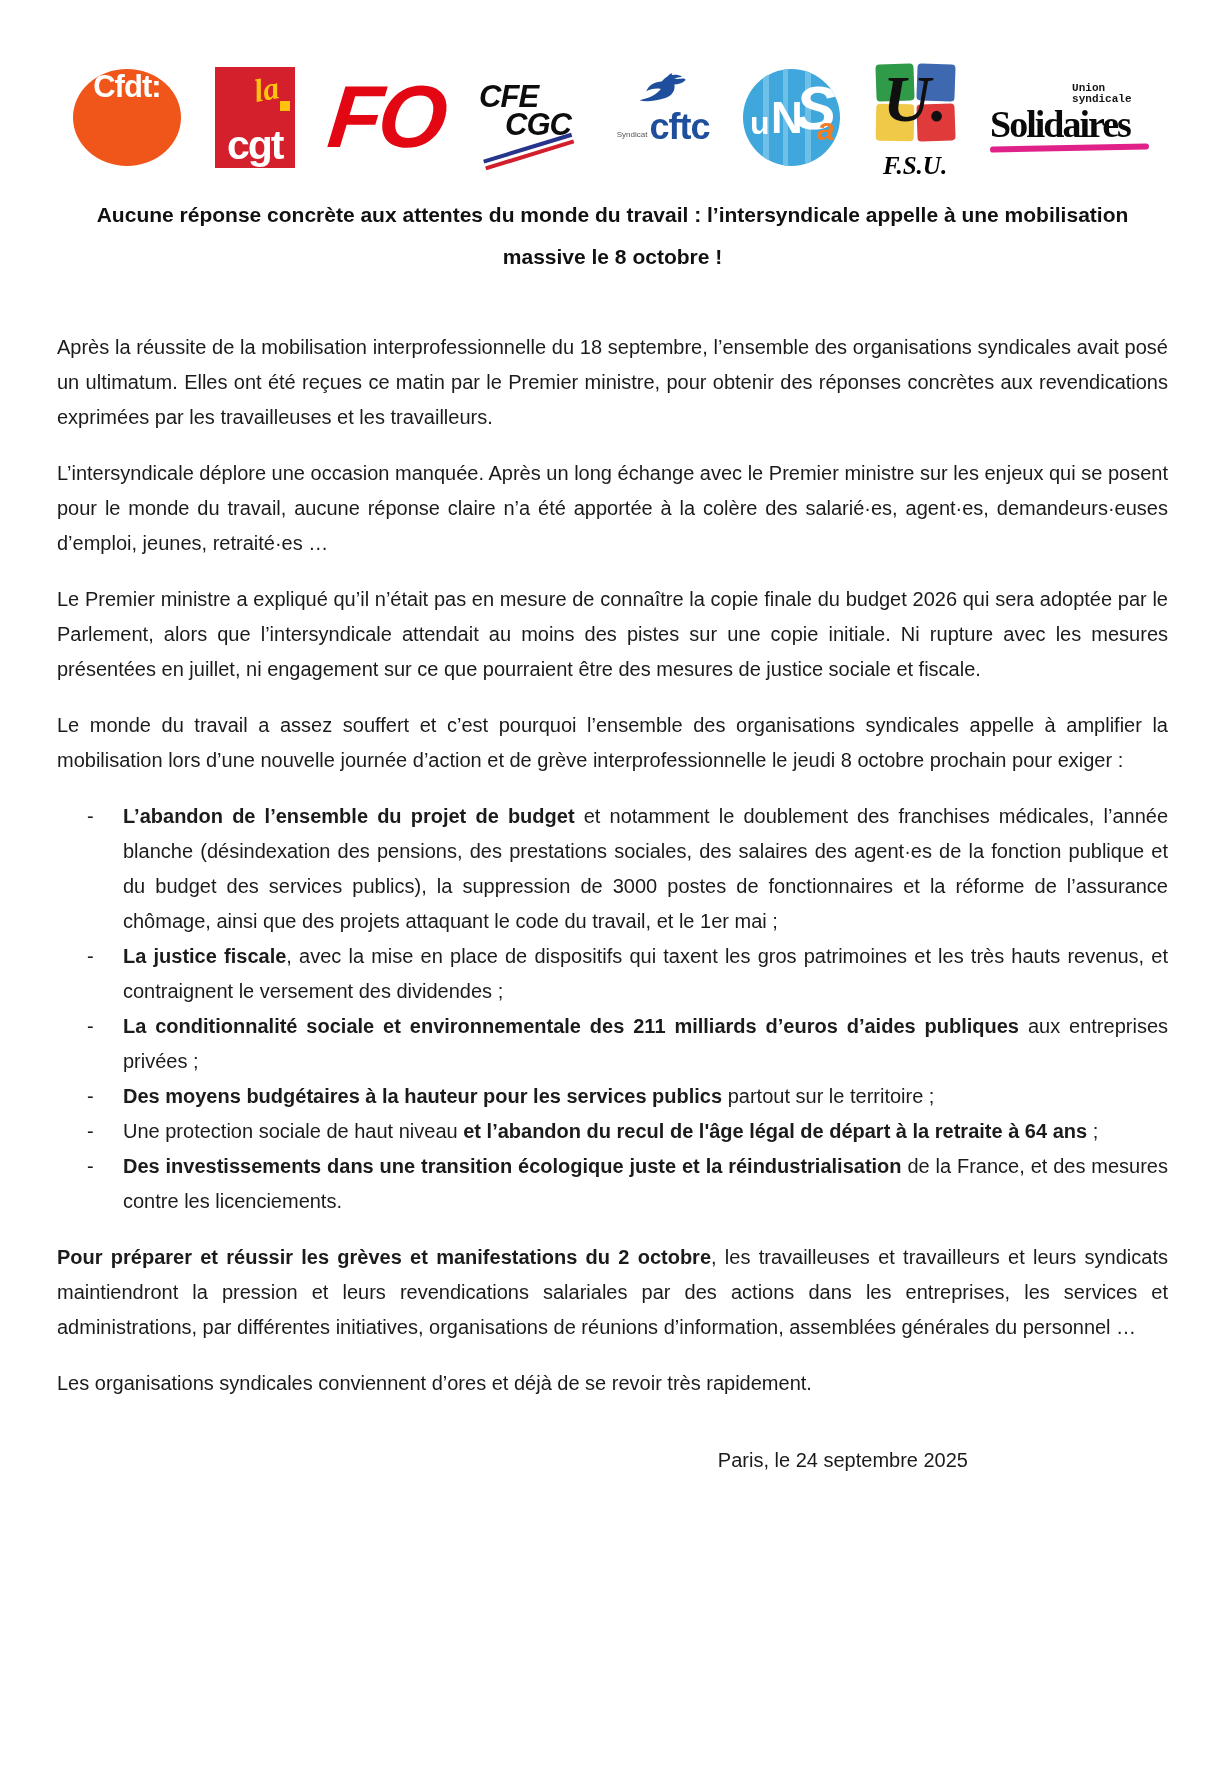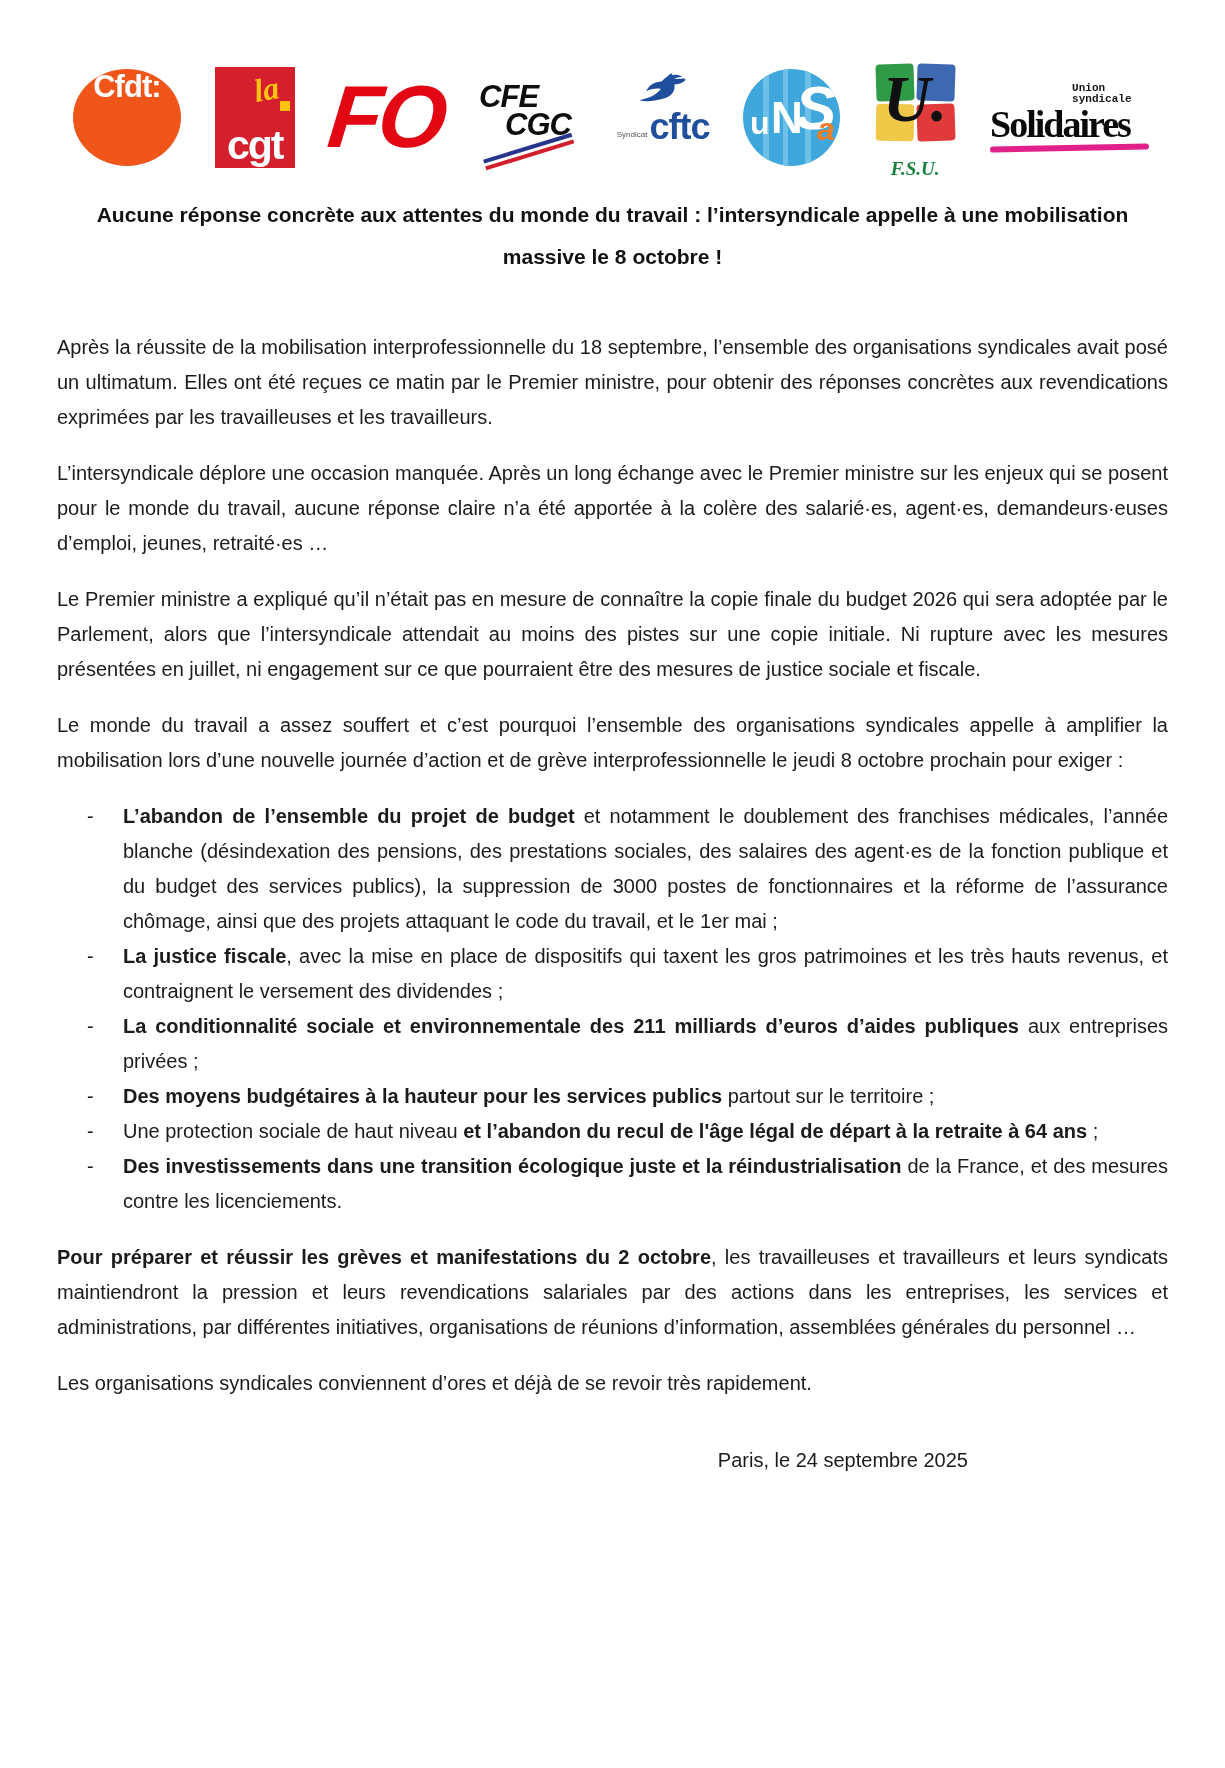--- a/index.html
+++ b/index.html
@@ -93,22 +93,22 @@
   .fsu-sq-g{background:var(--fsu-green);transform:rotate(-2deg);}
   .fsu-sq-b{background:var(--fsu-blue);transform:rotate(2deg);}
   .fsu-sq-y{background:var(--fsu-yellow);transform:rotate(1deg);}
   .fsu-sq-r{background:var(--fsu-red);transform:rotate(-2deg);}
   .fsu-u{
     position:absolute;left:50%;top:50%;transform:translate(-50%,-54%);
     font-family:"Liberation Serif",serif;font-style:italic;font-weight:700;
     font-size:66px;color:#101010;line-height:1;
   }
   .fsu-caption{
-    display:block;margin-top:18px;font-family:"Liberation Serif",serif;
-    font-style:italic;font-weight:700;font-size:19px;color:#15803d;
+    display:block;margin-top:12px;font-family:"Liberation Serif",serif;
+    font-style:italic;font-weight:700;font-size:25px;color:#000000;
   }
   
   .logo-solidaires{width:162px;}
   .sol-small{display:block;margin-left:82px;font-family:Liberation Mono, monospace;font-weight:700;font-size:11px;line-height:11px;color:#141414;}
   .sol-text{
     font-family:"Liberation Serif",serif;font-weight:900;font-size:38px;
     color:#0a0a0a;letter-spacing:-2px;line-height:1.0;display:block;
   }
   .sol-underline{display:block;height:6px;background:var(--solidaires-pink);border-radius:3px;transform:rotate(-1.2deg);margin-top:2px;width:98%;}
   

